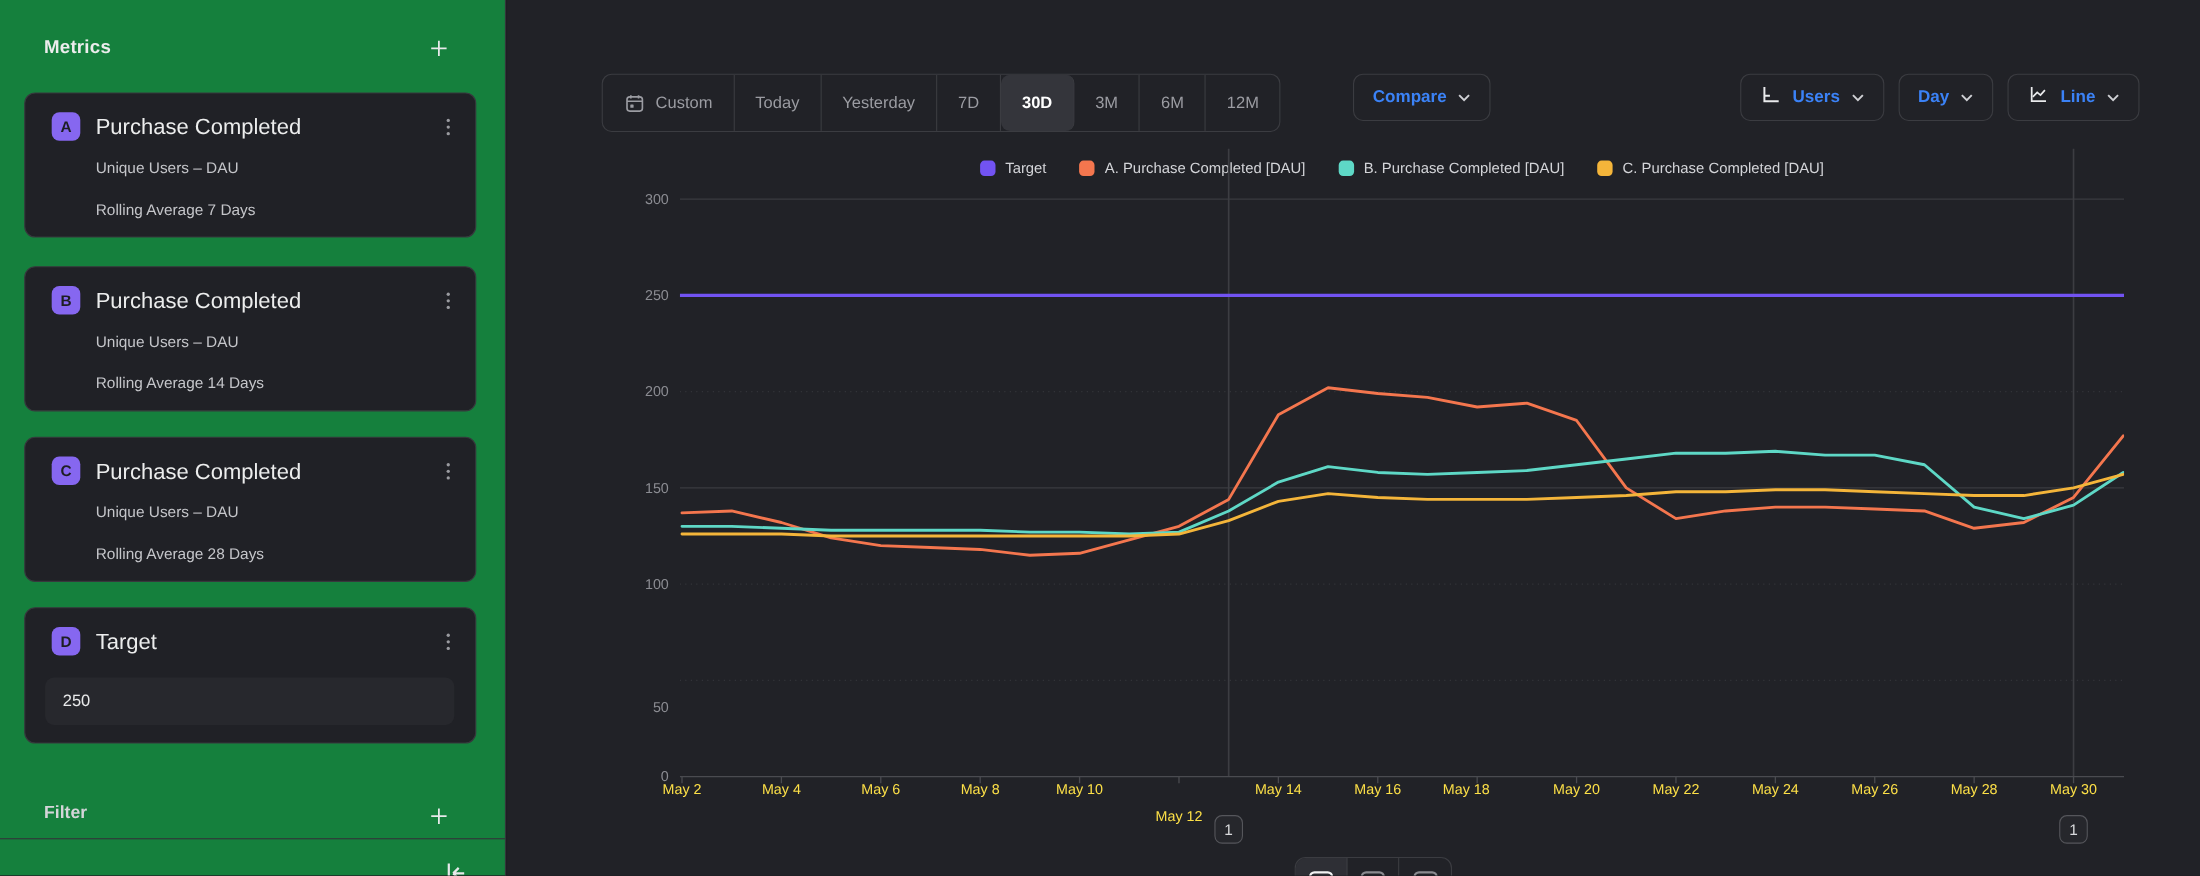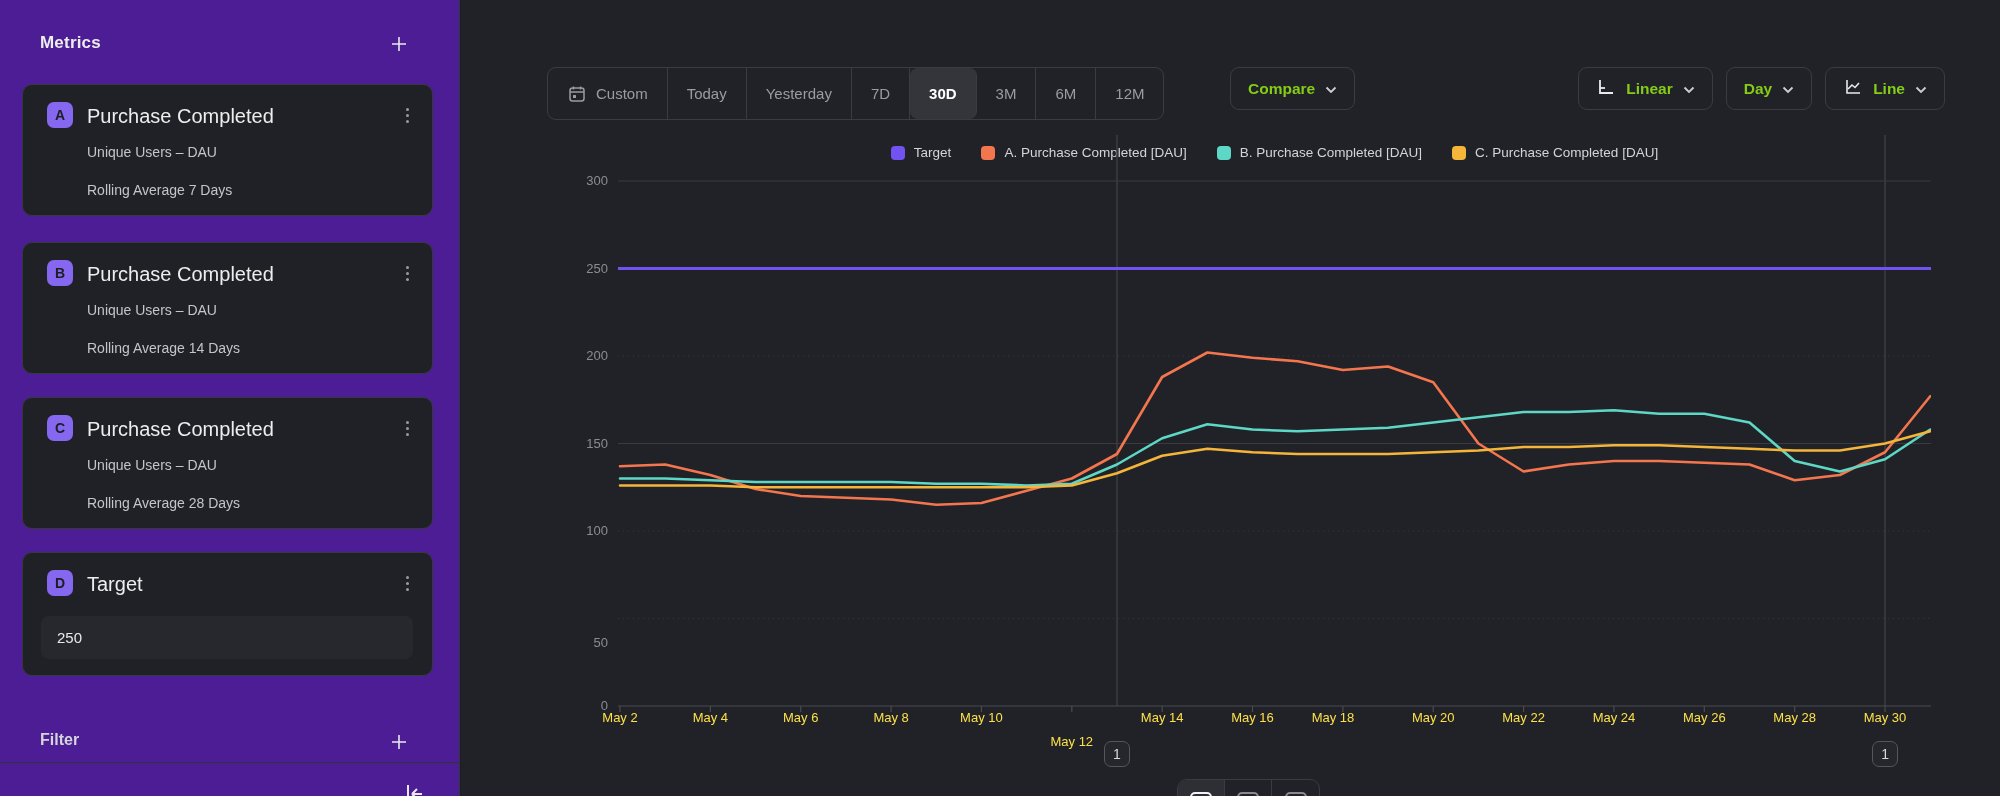--- a/index.html
+++ b/index.html
@@ -6,21 +6,21 @@
   html,body { width:2000px; height:796px; overflow:hidden; }
   body {
     background:#1e1f24;
     font-family:"Liberation Sans", sans-serif;
     color:#e9eaec;
     position:relative;
   }
   
   #sidebar {
     position:absolute; left:0; top:0; width:460px; height:796px;
-    background:#4c1d95; border-right:1px solid #35363b;
+    background:#15803d; border-right:1px solid #35363b;
   }
   .sidebar-title {
     position:absolute; left:40px; top:33px;
     font-size:17px; font-weight:700; color:#eceded; letter-spacing:.2px;
   }
   .plus-btn {
     position:absolute; width:26px; height:26px; cursor:pointer;
     color:#e8e9eb; display:flex; align-items:center; justify-content:center;
   }
   .plus-btn svg { display:block; }
@@ -82,21 +82,21 @@
     padding:0 19px; font-size:15px; color:#9b9ca2; cursor:pointer;
     border-right:1px solid #3b3c41; background:transparent; white-space:nowrap;
   }
   .range-seg:last-child { border-right:none; }
   .range-seg.active { background:#34353b; color:#ffffff; font-weight:700; border-radius:8px; }
   .range-seg svg { display:block; }
   .pill-btn {
     position:absolute; top:67px; height:43px;
     display:flex; align-items:center; gap:10px;
     border:1px solid #3b3c41; border-radius:9px; padding:0 17px;
-    font-size:15.5px; font-weight:700; color:#84cc16; cursor:pointer; background:transparent;
+    font-size:15.5px; font-weight:700; color:#3b82f6; cursor:pointer; background:transparent;
     white-space:nowrap;
   }
   #compare-btn { left:769px; }
   #right-btns { position:absolute; right:55px; top:67px; display:flex; gap:13px; }
   #right-btns .pill-btn { position:static; }
   .chev { color:#cfd0d4; display:block; }
   .btn-icon { display:block; color:#e9eaec; }
   
   #legend {
     position:absolute; left:157px; top:145px; width:1313px;
@@ -261,21 +261,21 @@
   </div>
 
   <div id="right-btns">
     <div class="pill-btn">
       <span class="btn-icon">
         <svg width="20" height="20" viewBox="0 0 20 20">
             <path d="M4 3v13h13" stroke="currentColor" stroke-width="1.8" fill="none"></path>
             <path d="M4 11h5" stroke="currentColor" stroke-width="1.8" fill="none"></path>
           </svg>
       </span>
-      <span>Linear</span>
+      <span>Users</span>
       <span class="chev">
         <svg width="12" height="8" viewBox="0 0 12 8">
             <path d="M1.5 1.5 6 6l4.5-4.5" stroke="currentColor" stroke-width="1.8" fill="none"></path>
           </svg>
       </span>
     </div>
     <div class="pill-btn">
       <span>Day</span>
       <span class="chev">
         <svg width="12" height="8" viewBox="0 0 12 8">

